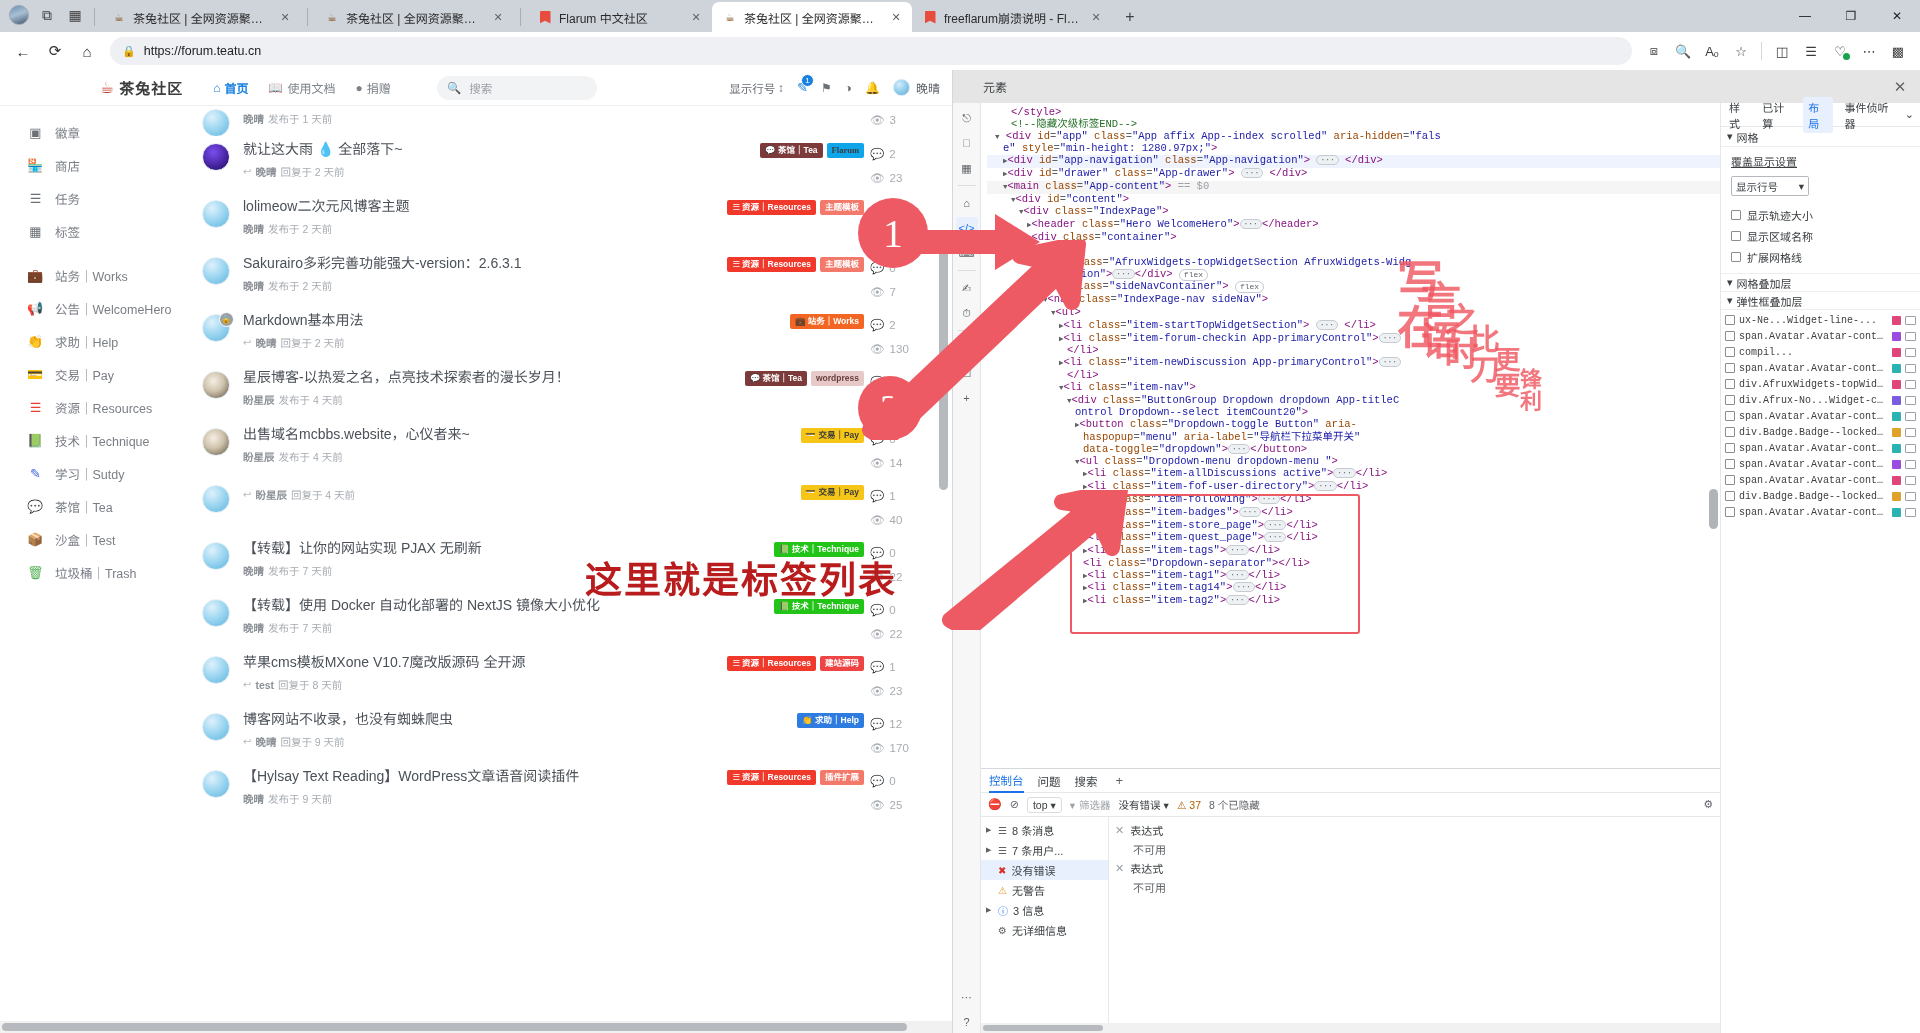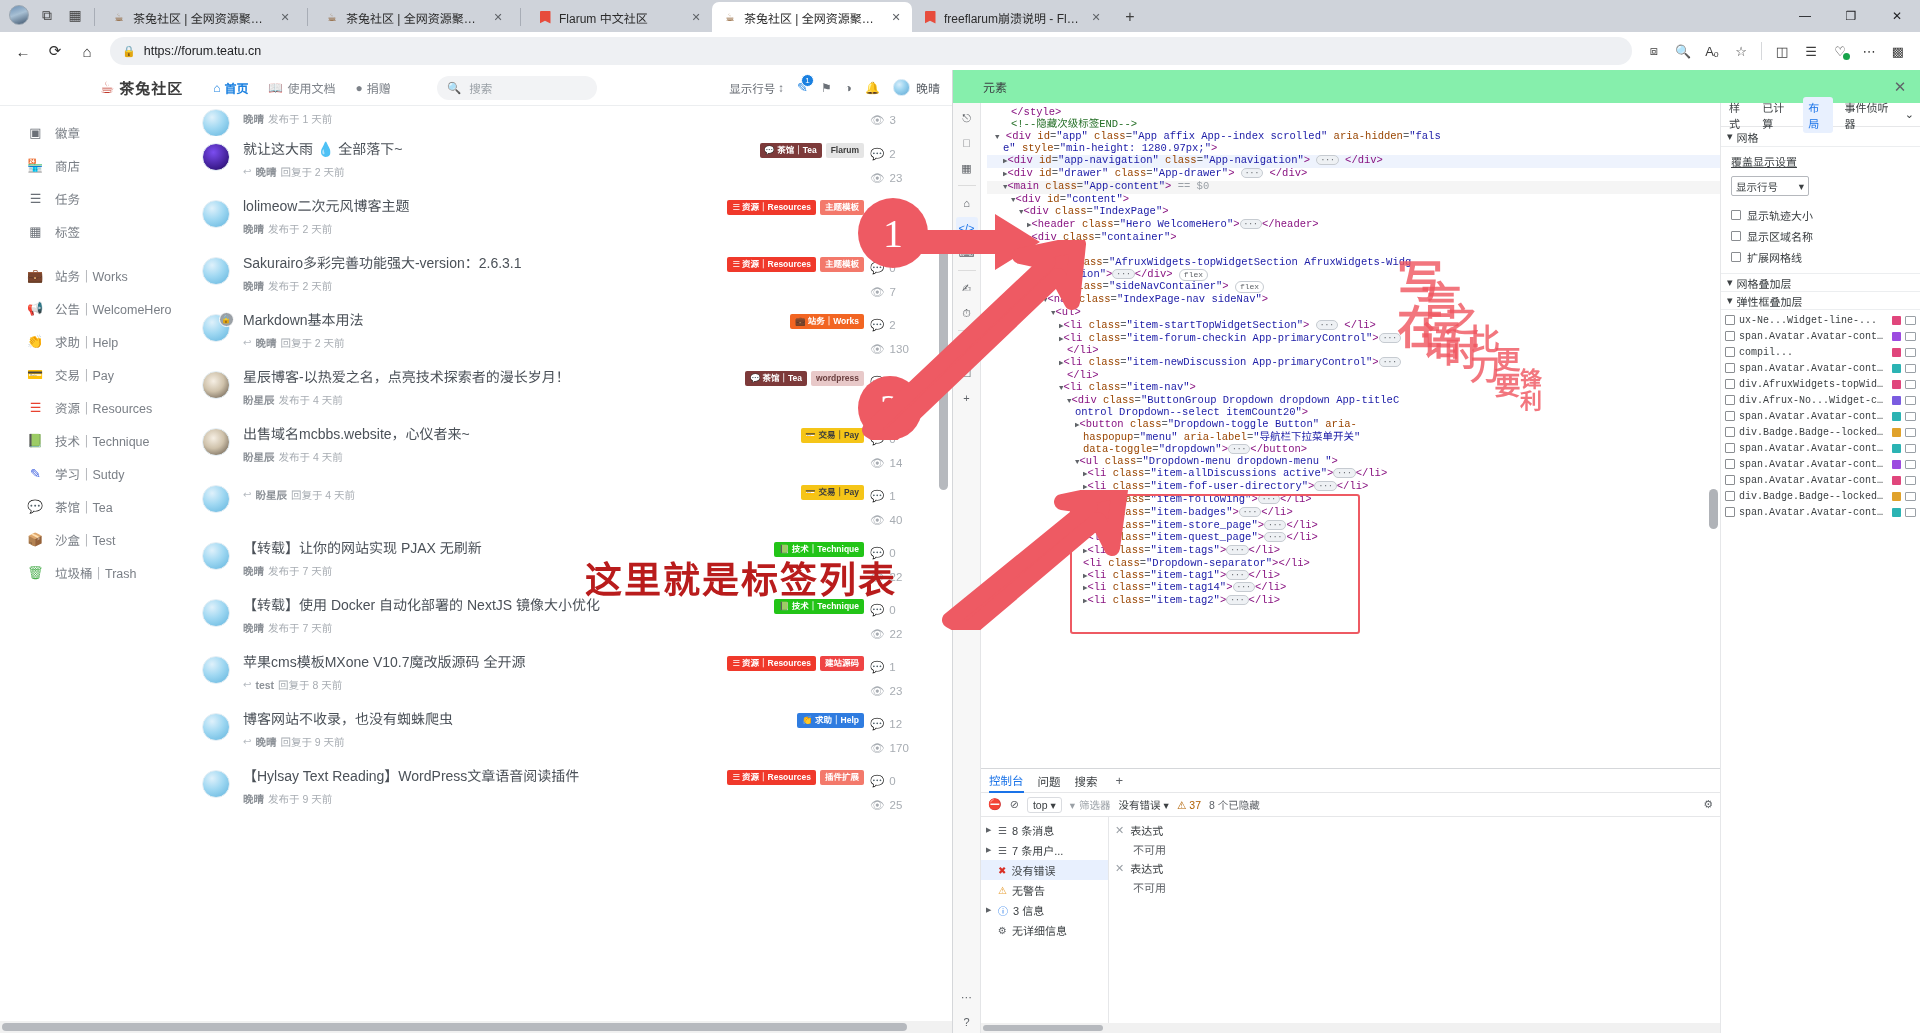--- a/index.html
+++ b/index.html
@@ -142,21 +142,21 @@
 
   
   .site-vscroll { position:absolute; right:4px; top:40px; width:9px; height:887px; }
   .site-vscroll .thumb { position:absolute; left:0; width:9px; border-radius:5px; background:#b6b9be; }
   .site-hscroll { position:absolute; left:0; bottom:0; width:952px; height:12px; background:#f1f1f1; }
   .site-hscroll .thumb { position:absolute; left:2px; top:2px; height:8px; border-radius:4px; background:#b6b9be; }
 
   
   .devtools { position:absolute; left:952px; top:0; width:968px; height:963px; background:#fff;
      border-left:1px solid #d5d7da; display:flex; flex-direction:column; }
-  .dt-header { height:33px; display:flex; align-items:center; padding:0 8px; background:#86efac; }
+  .dt-header { height:33px; display:flex; align-items:center; padding:0 8px; background:#e5e5e5; }
   .dt-header .dt-title { font-size:12px; color:#3c4043; margin-left:22px; }
   .dt-close { margin-left:auto; width:24px;height:24px;display:flex;align-items:center;justify-content:center;
     color:#5f6368; font-size:15px; }
   .dt-main { flex:1; display:flex; min-height:0; }
   .dt-rail { width:28px; flex:0 0 28px; background:#f7f7f7; border-right:1px solid #e4e5e7;
     display:flex; flex-direction:column; align-items:center; padding-top:4px; gap:3px; }
   .rail-btn { width:22px;height:22px;display:flex;align-items:center;justify-content:center;
     color:#5f6368; font-size:11px; border-radius:3px; }
   .rail-btn.sel { background:#e8f0fe; color:#1a73e8; }
   .rail-sep { width:18px;height:1px;background:#dcdcdc;margin:3px 0; }
@@ -458,21 +458,21 @@
                   <span class="reply-ic">↩</span>
                   <b>晚晴</b>
                   <span>回复于 2 天前</span>
                 </div>
               </div>
               <div class="d-tags">
                 <span class="tag" style="background: rgb(125, 58, 58); color: rgb(255, 255, 255);">
                   <span>💬</span>
                   <span>茶馆｜Tea</span>
                 </span>
-                <span class="tag" style="background: #e5e5e5; color: rgb(60, 60, 60);">
+                <span class="tag" style="background: #0ea5e9; color: rgb(60, 60, 60); font-family: Liberation Serif, serif;">
                   <span>Flarum</span>
                 </span>
               </div>
               <div class="d-stats">
                 <div class="d-stat">
                   <span>💬</span>
                   <span>2</span>
                 </div>
                 <div class="d-stat">
                   <span>👁</span>

